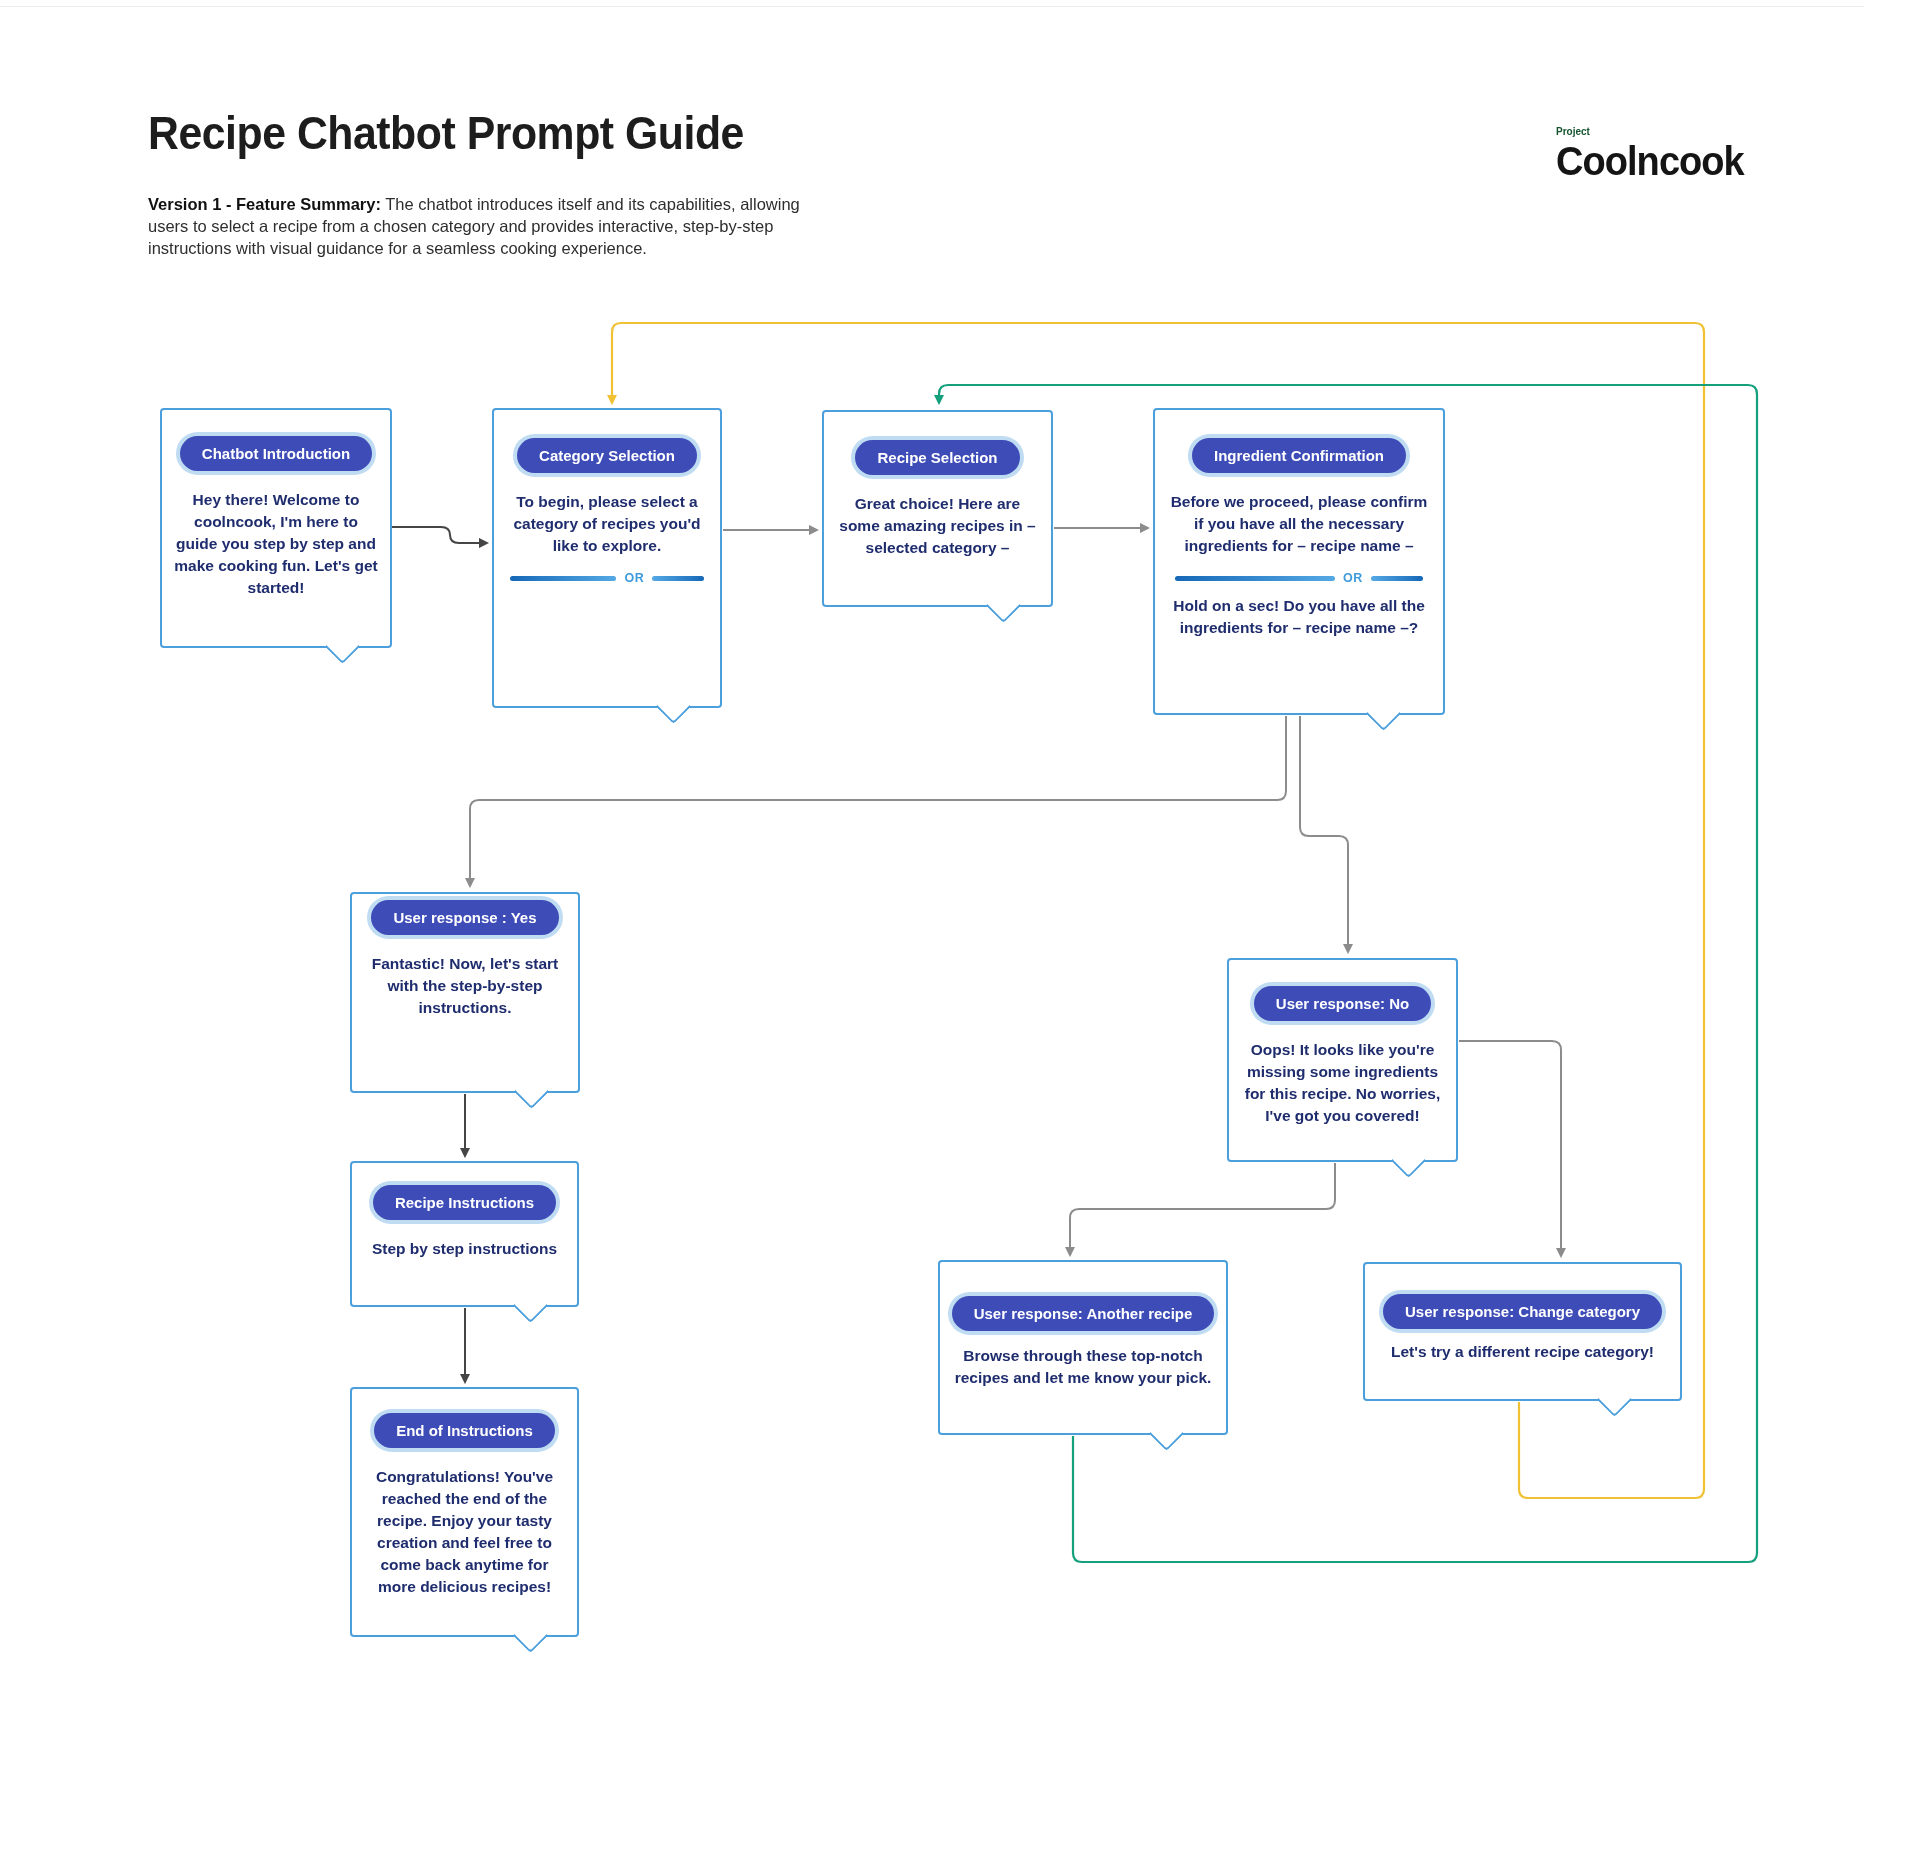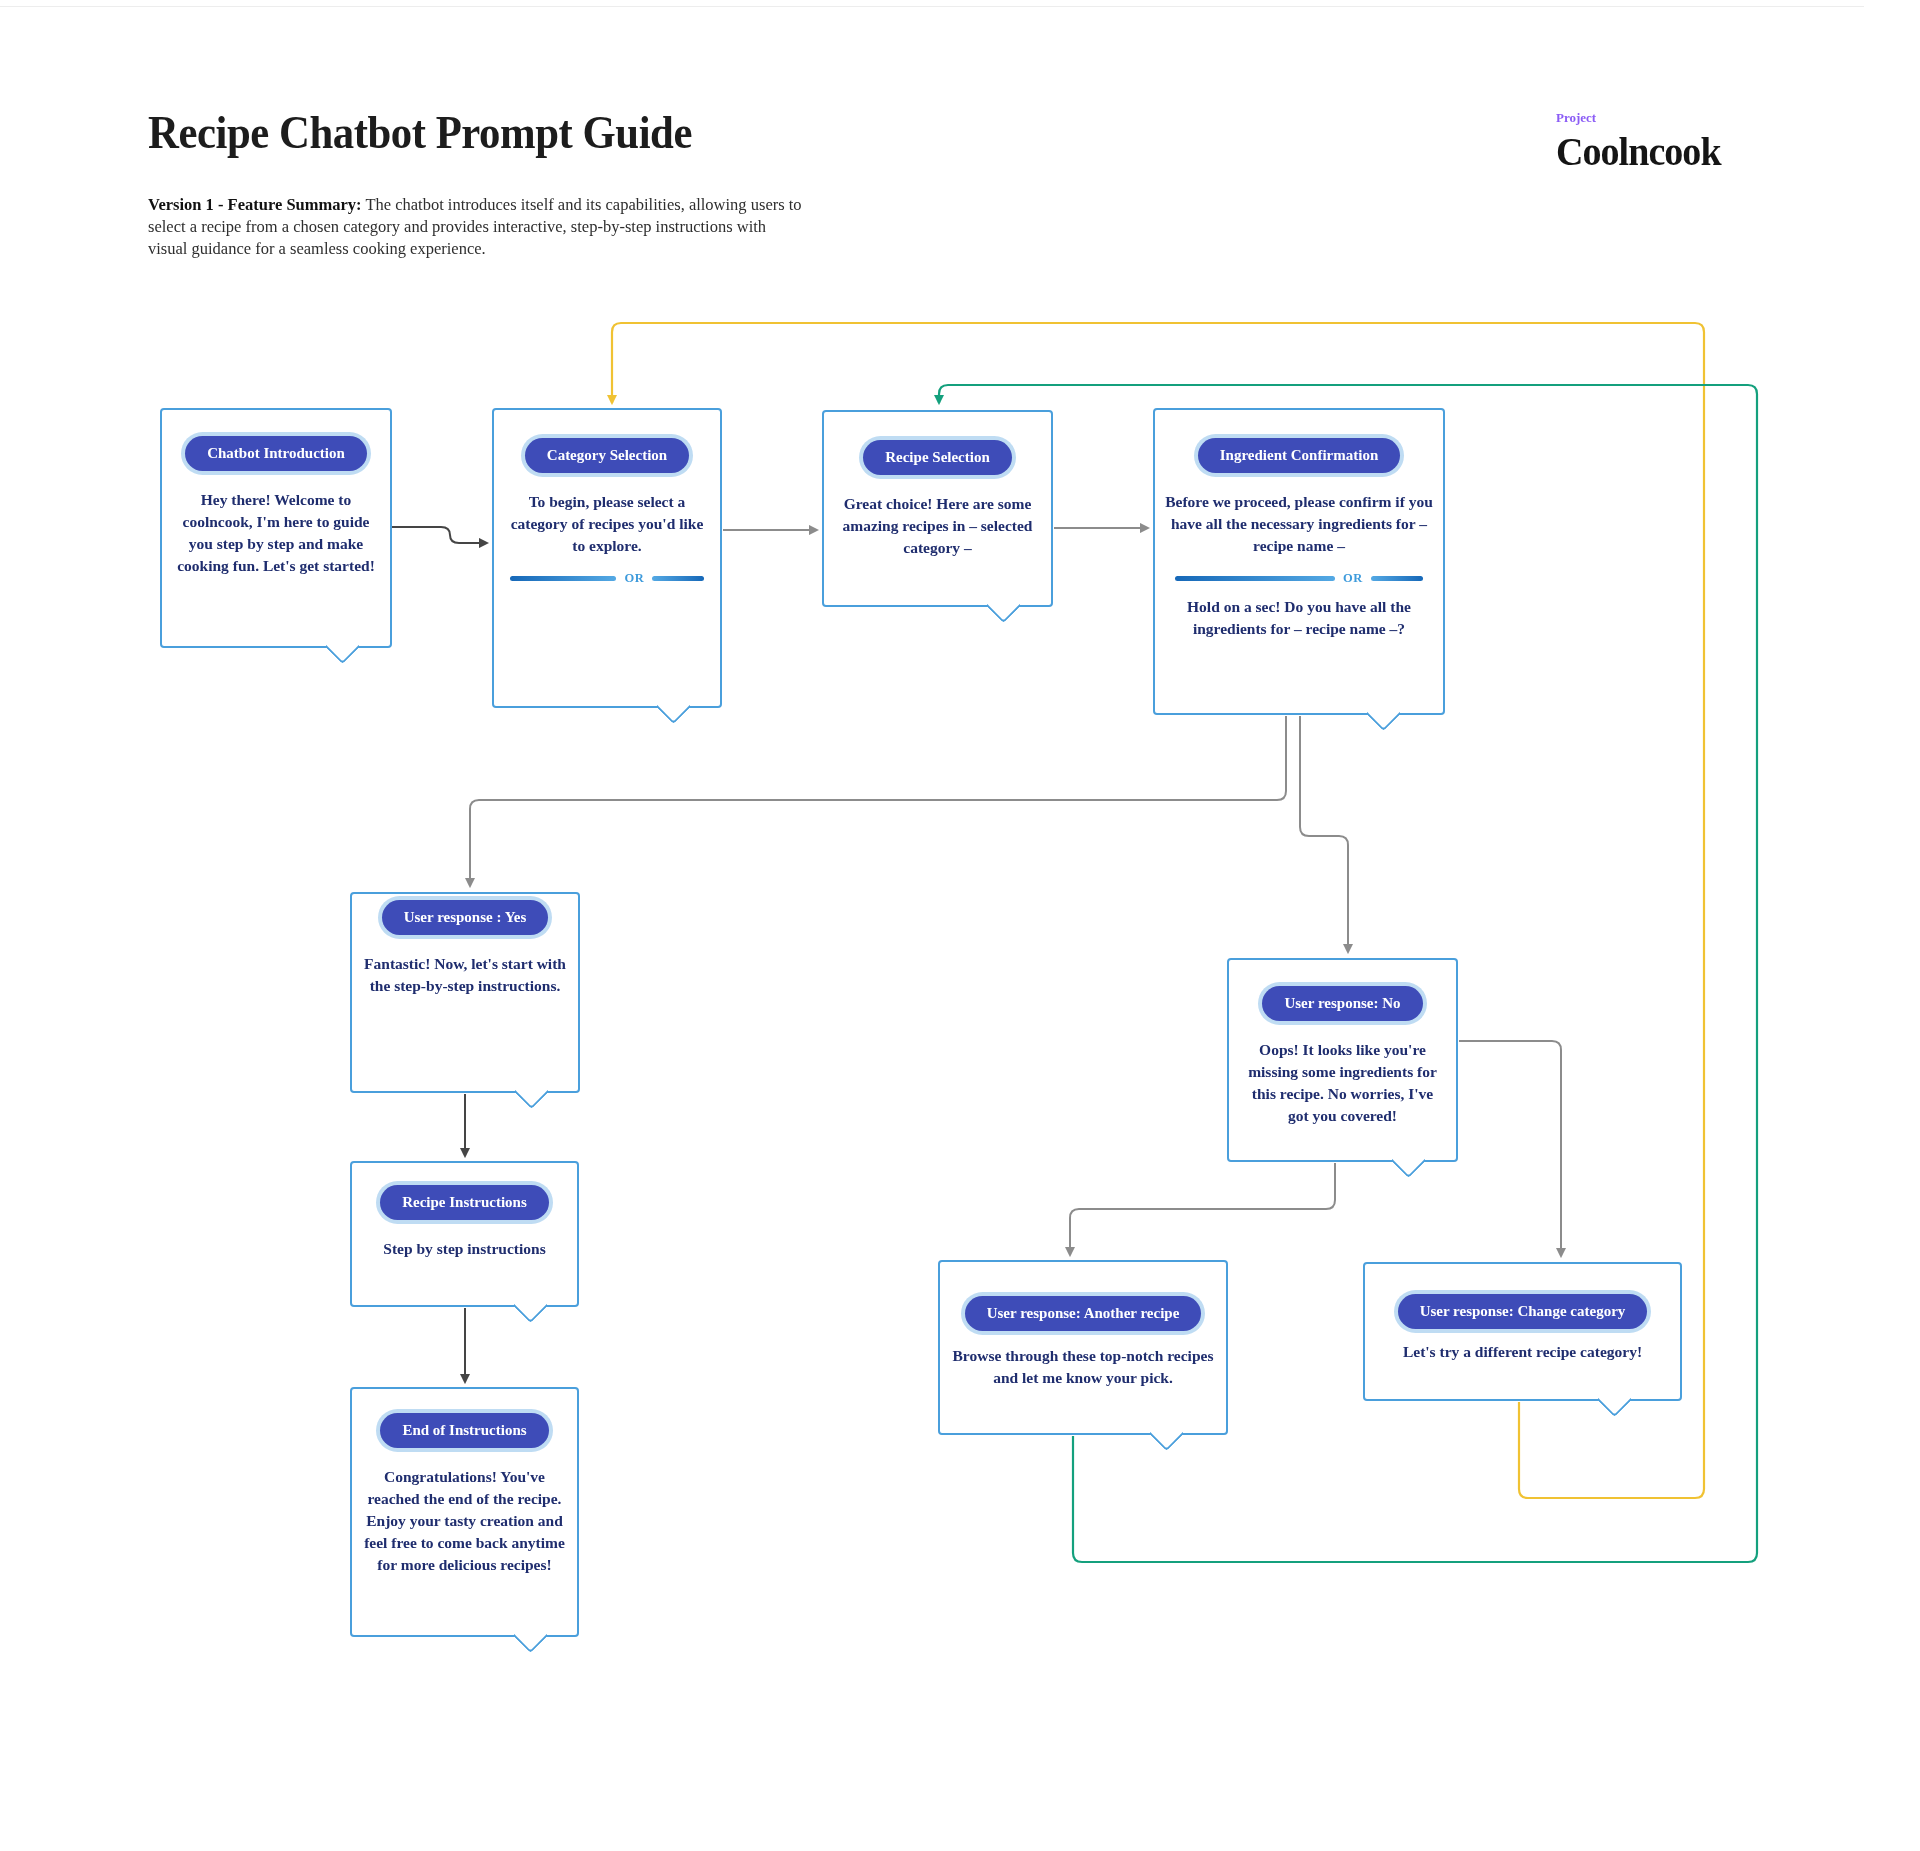--- a/index.html
+++ b/index.html
@@ -1,33 +1,33 @@
 <!DOCTYPE html>
 <html style="--title_color: #1d1d1d; --text_dark: #2e2e2e; --box_border: #4a9fdc; --pill_fill: #3e4cb8; --pill_glow: #bfdcf3; --body_text: #1f2d6e; --or_text: #3e9bdc; --divider_start: #1668b8; --divider_end: #54a9e4; --connector_gray: #8c8c8c; --connector_dark: #454545; --connector_yellow: #f0c233; --connector_green: #14a07d;"><head>
 <meta charset="utf-8">
 <style>
   html,body{margin:0;padding:0;background:#ffffff;}
   #canvas{
     position:relative;width:1864px;height:1851px;background:#fff;
-    font-family:Liberation Serif, serif;overflow:hidden;
+    font-family:Liberation Sans, sans-serif;overflow:hidden;
   }
   .hairline{position:absolute;left:0;top:6px;width:100%;height:1px;background:#ededed;}
   
   .page-title{
     position:absolute;left:148px;top:106px;font-size:46px;font-weight:800;
     color:var(--title_color);letter-spacing:-.5px;transform:scaleX(.93);transform-origin:left top;
     white-space:nowrap;
   }
   .summary{
     position:absolute;left:148px;top:194px;width:660px;font-size:16.5px;line-height:1.33;
     color:var(--text_dark);
   }
   .summary b{color:#111;}
   .brand-block{position:absolute;left:1556px;top:110px;}
-  .brand-project{font-size:13px;font-weight:700;color:#8b5cf6;}
+  .brand-project{font-size:10px;font-weight:700;color:#14532d;margin-top:16px;}
   .brand-name{font-size:40px;font-weight:800;color:#151515;letter-spacing:-1px;margin-top:2px;
     transform:scaleX(.95);transform-origin:left top;white-space:nowrap;}
   
   #wires{position:absolute;left:0;top:0;z-index:1;}
   
   .node{
     position:absolute;background:#fff;border:2px solid var(--box_border);
     border-radius:4px;box-sizing:border-box;display:flex;flex-direction:column;
     align-items:center;text-align:center;z-index:2;
   }

